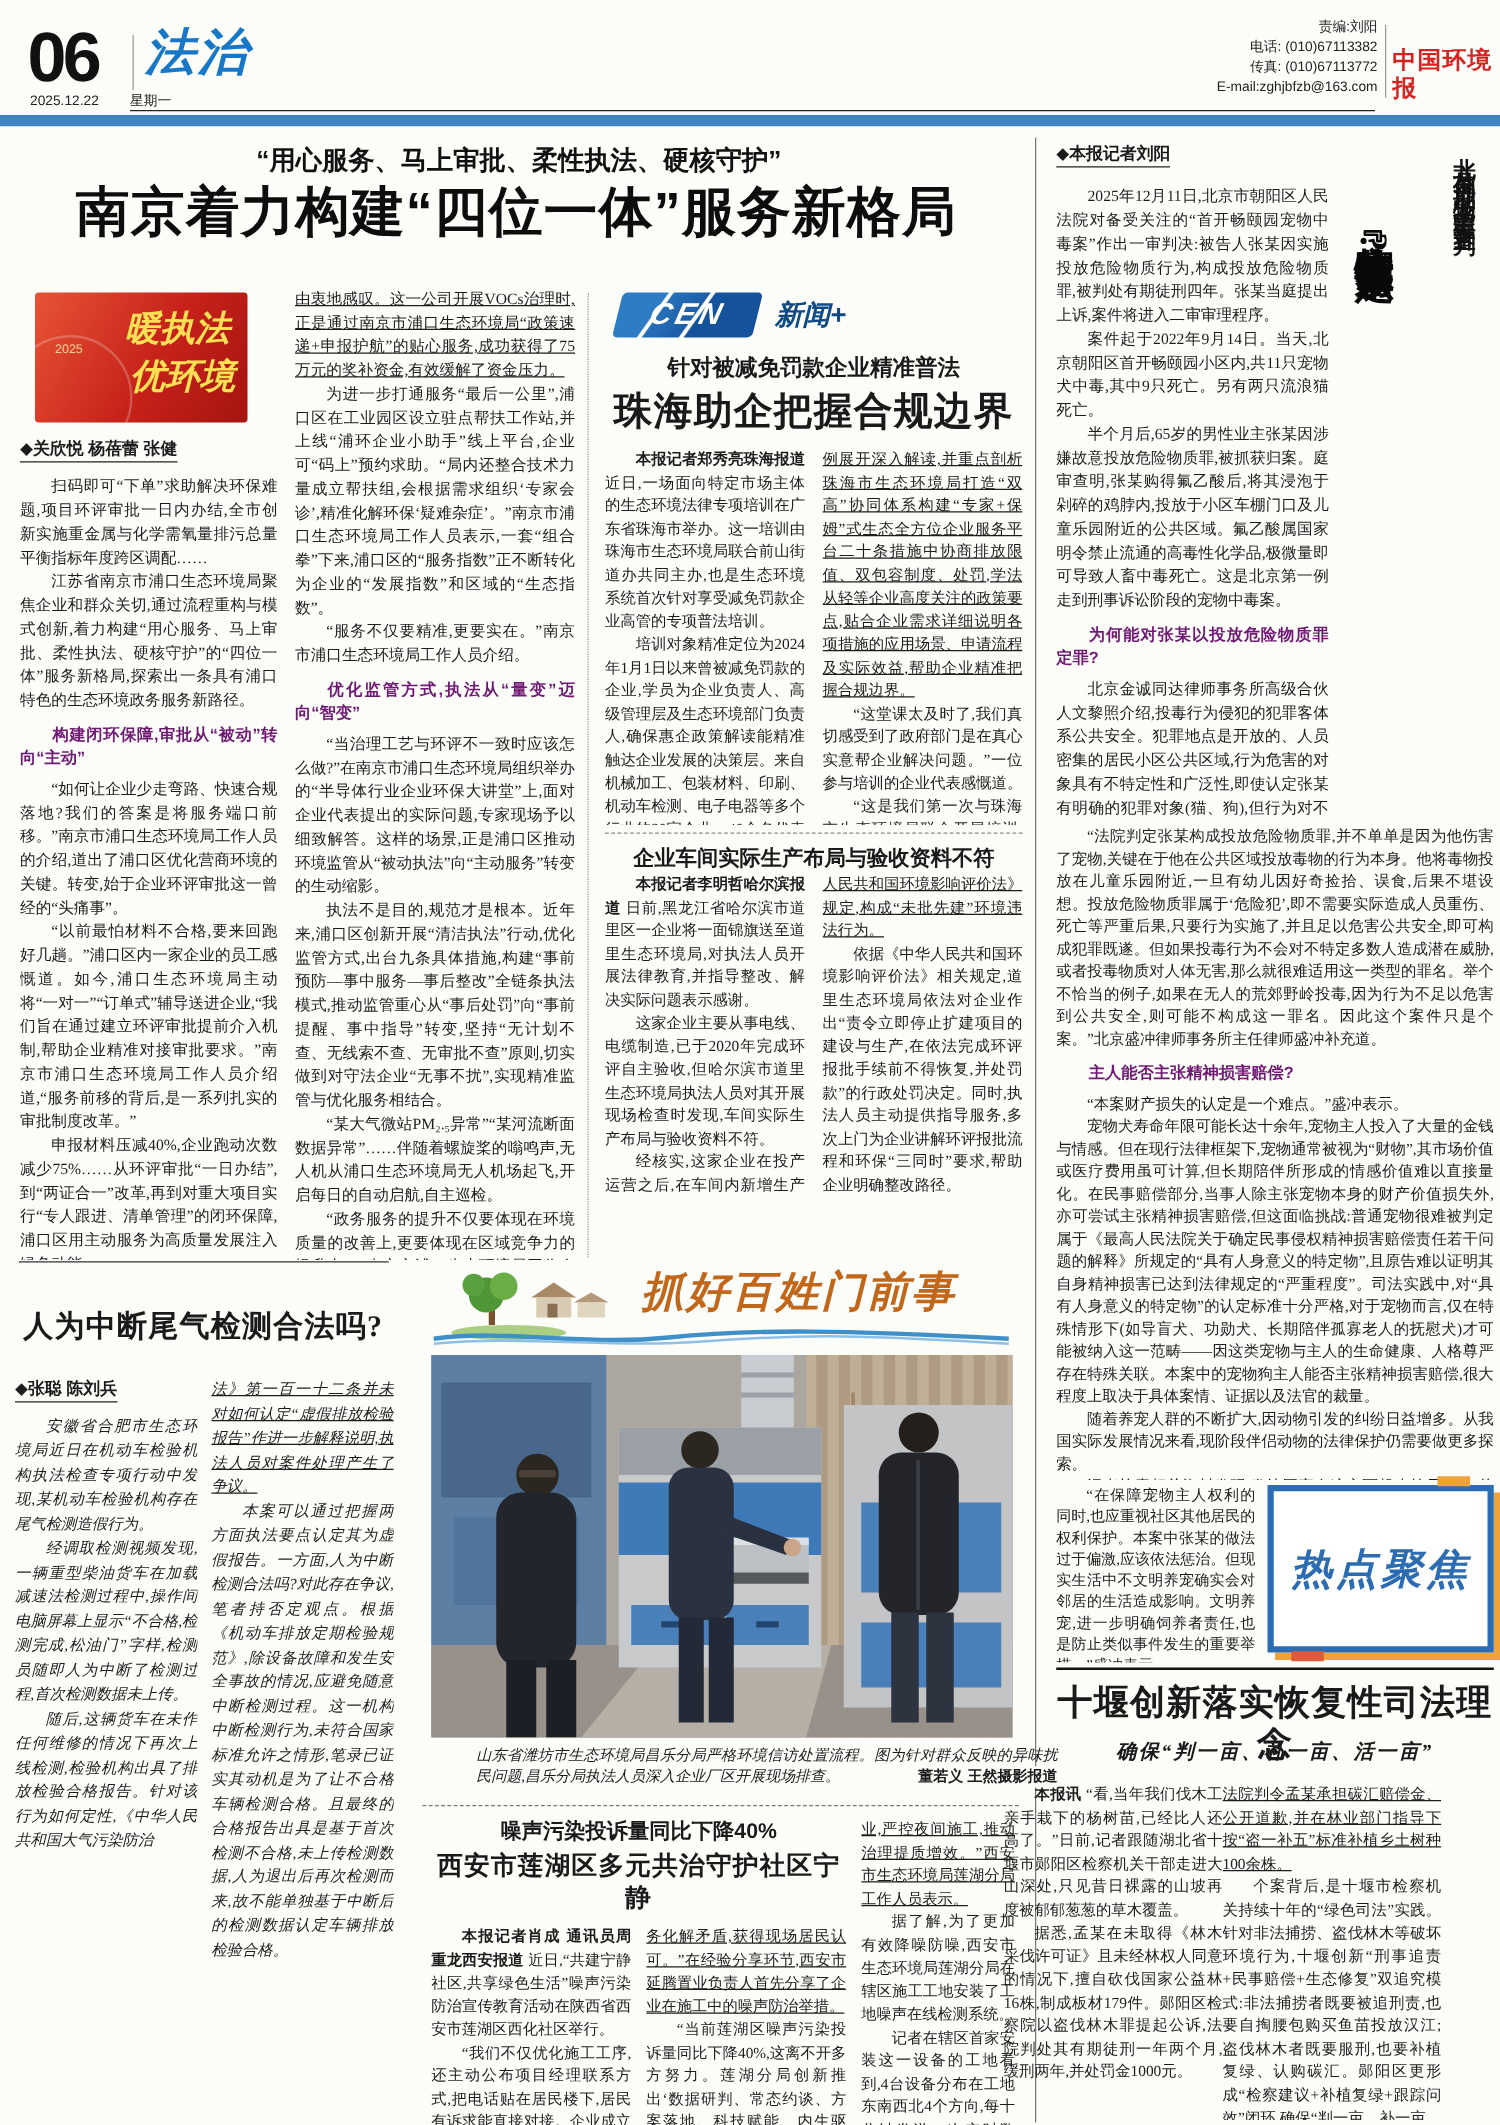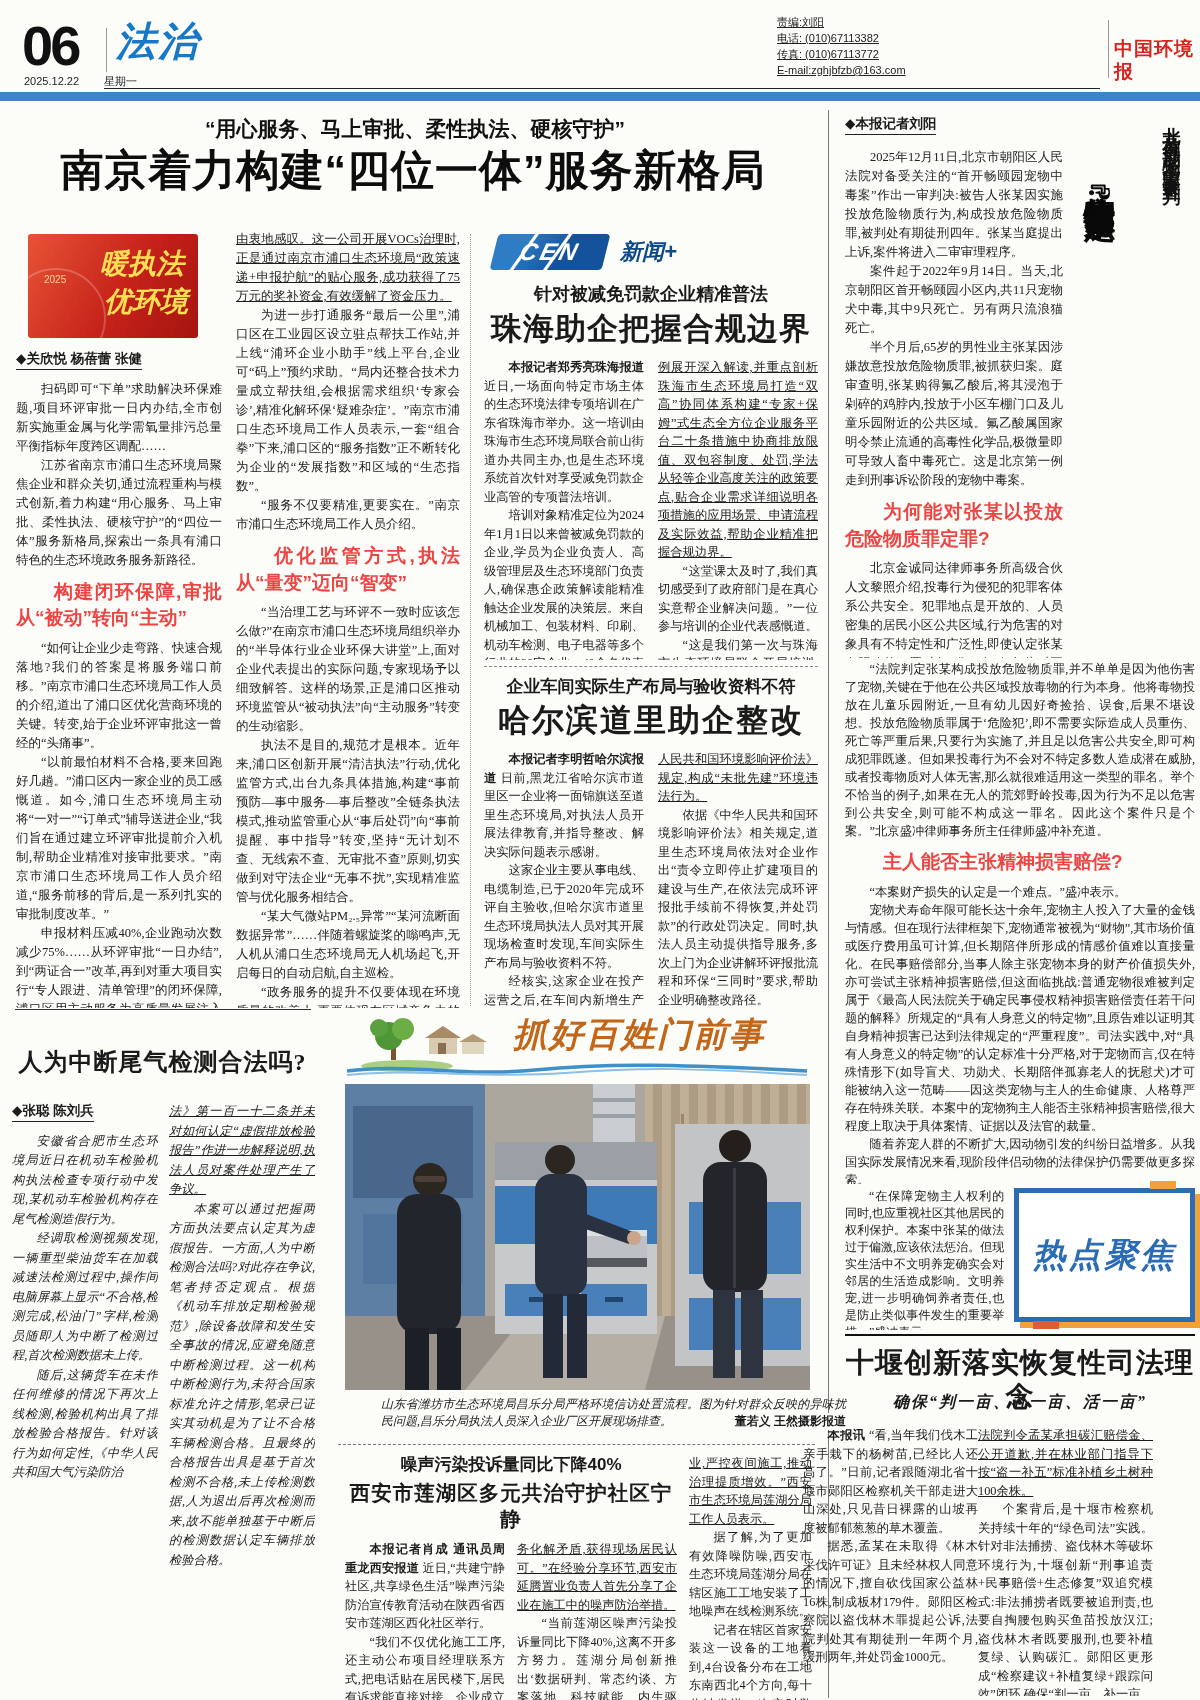--- a/index.html
+++ b/index.html
@@ -8,31 +8,31 @@
   .abs{position:absolute;}
   .center{text-align:center;}
 
   
   .hdr-num{left:22px;top:18px;font:900 56px/1 "Liberation Sans","DejaVu Sans",sans-serif;letter-spacing:-3px;color:#111;}
   .hdr-vline1{left:106px;top:28px;height:44px;border-left:1px solid #999;}
   .hdr-section{left:116px;top:22px;font:900 italic 40px/1 "Liberation Serif","DejaVu Serif",serif;color:#1878c8;letter-spacing:2px;}
   .hdr-date{left:24px;top:76px;font:11px/1 "Liberation Sans","DejaVu Sans",sans-serif;color:#222;}
   .hdr-week{left:104px;top:76px;font:11px/1 "Liberation Sans","DejaVu Sans",sans-serif;color:#222;}
   .hdr-rule{left:104px;top:88px;width:996px;border-top:1.5px solid #222;}
-  .hdr-contact{left:777px;top:14px;width:292px;font:11px/16px "Liberation Sans","DejaVu Sans",sans-serif;color:#222;text-decoration:underline;}
+  .hdr-contact{left:810px;top:14px;width:292px;text-align:right;font:11px/16px "Liberation Sans","DejaVu Sans",sans-serif;color:#222;}
   .hdr-vline2{left:1108px;top:20px;height:58px;border-left:1px solid #999;}
   .hdr-masthead{left:1114px;top:38px;width:86px;font:900 19px/1.2 "Liberation Serif","DejaVu Serif",serif;color:#d6231f;letter-spacing:1px;}
   .blue-band{left:0;top:92px;width:1200px;height:9px;background:#4083c3;}
 
   
   .body-col{font-size:12.5px;line-height:19px;text-align:justify;overflow:hidden;color:#1c1c1c;}
   .body-col .p{margin:0;text-indent:2em;}
   .body-col .p.noind{text-indent:0;text-decoration:underline;}
-  .body-col .sub{font-family:"Liberation Sans","DejaVu Sans",sans-serif;font-weight:bold;font-size:19px;
-                 line-height:1.4;margin:9px 0 7px;text-indent:2em;color:#ef4444;}
+  .body-col .sub{font-family:"Liberation Sans","DejaVu Sans",sans-serif;font-weight:bold;font-size:13px;
+                 line-height:1.4;margin:9px 0 7px;text-indent:2em;color:#701a75;}
   .body-col b.lead{font-family:"Liberation Sans","DejaVu Sans",sans-serif;font-style:normal;}
   .kai{font-style:italic;}
   .byline{display:inline-block;font:bold 13.5px/1 "Liberation Sans","DejaVu Sans",sans-serif;
           border-bottom:1px solid #222;padding-bottom:3px;margin:2px 0 10px;}
 
   
   .nj-kicker{left:20px;top:118px;width:790px;font:bold 21px/1 "Liberation Sans","DejaVu Sans",sans-serif;color:#111;}
   .nj-headline{left:8px;top:146px;width:810px;font:900 43px/1.15 "Liberation Sans","DejaVu Sans",sans-serif;letter-spacing:1px;color:#0d0d0d;}
   .nj-col1{left:16px;top:230px;width:206px;height:778px;}
   .nj-col2{left:236px;top:230px;width:224px;height:778px;}
@@ -188,21 +188,20 @@
           <p class="p">培训对象精准定位为2024年1月1日以来曾被减免罚款的企业,学员为企业负责人、高级管理层及生态环境部门负责人,确保惠企政策解读能精准触达企业发展的决策层。来自机械加工、包装材料、印刷、机动车检测、电子电器等多个行业的30家企业、40余名代表踊跃参与。据统计,参训企业平均享受减免罚款近20万元,切实感受到政策红利与生态环境部门的服务诚意。</p>
         </div>
       <div class="body-col">
           <p class="p noind">例展开深入解读,并重点剖析珠海市生态环境局打造“双高”协同体系构建“专家+保姆”式生态全方位企业服务平台二十条措施中协商排放限值、双包容制度、处罚,学法从轻等企业高度关注的政策要点,贴合企业需求详细说明各项措施的应用场景、申请流程及实际效益,帮助企业精准把握合规边界。</p>
           <p class="p">“这堂课太及时了,我们真切感受到了政府部门是在真心实意帮企业解决问题。”一位参与培训的企业代表感慨道。</p>
           <p class="p">“这是我们第一次与珠海市生态环境局联合开展培训,革新了机关单位与基层的共建模式。”前山街道党工委委员高明华表示,“街道就是服务企业的‘娘家人’,我们将坚持主动服务、靠前服务,全力搭建政企沟通桥梁,希望帮助大家精准把握合规要点。”</p>
         </div>
     </div>
     <div class="mid-dash"></div>
     <div class="hb-kicker center">企业车间实际生产布局与验收资料不符</div>
-    <div class="hb-headline center">哈尔滨道里助企整改</div>
     <div class="hb-cols">
       <div class="body-col">
           <p class="p"><b class="lead">本报记者李明哲哈尔滨报道 </b>日前,黑龙江省哈尔滨市道里区一企业将一面锦旗送至道里生态环境局,对执法人员开展法律教育,并指导整改、解决实际问题表示感谢。</p>
           <p class="p">这家企业主要从事电线、电缆制造,已于2020年完成环评自主验收,但哈尔滨市道里生态环境局执法人员对其开展现场检查时发现,车间实际生产布局与验收资料不符。</p>
           <p class="p">经核实,这家企业在投产运营之后,在车间内新增生产设备,实施了生产线扩建。经深入调查取证确认,在实施扩建过程中,企业未依法重新报批建设项目环境影响评价文件。此行为违反了《中华</p>
         </div>
       <div class="body-col">
           <p class="p noind">人民共和国环境影响评价法》规定,构成“未批先建”环境违法行为。</p>
           <p class="p">依据《中华人民共和国环境影响评价法》相关规定,道里生态环境局依法对企业作出“责令立即停止扩建项目的建设与生产,在依法完成环评报批手续前不得恢复,并处罚款”的行政处罚决定。同时,执法人员主动提供指导服务,多次上门为企业讲解环评报批流程和环保“三同时”要求,帮助企业明确整改路径。</p>
         </div>

